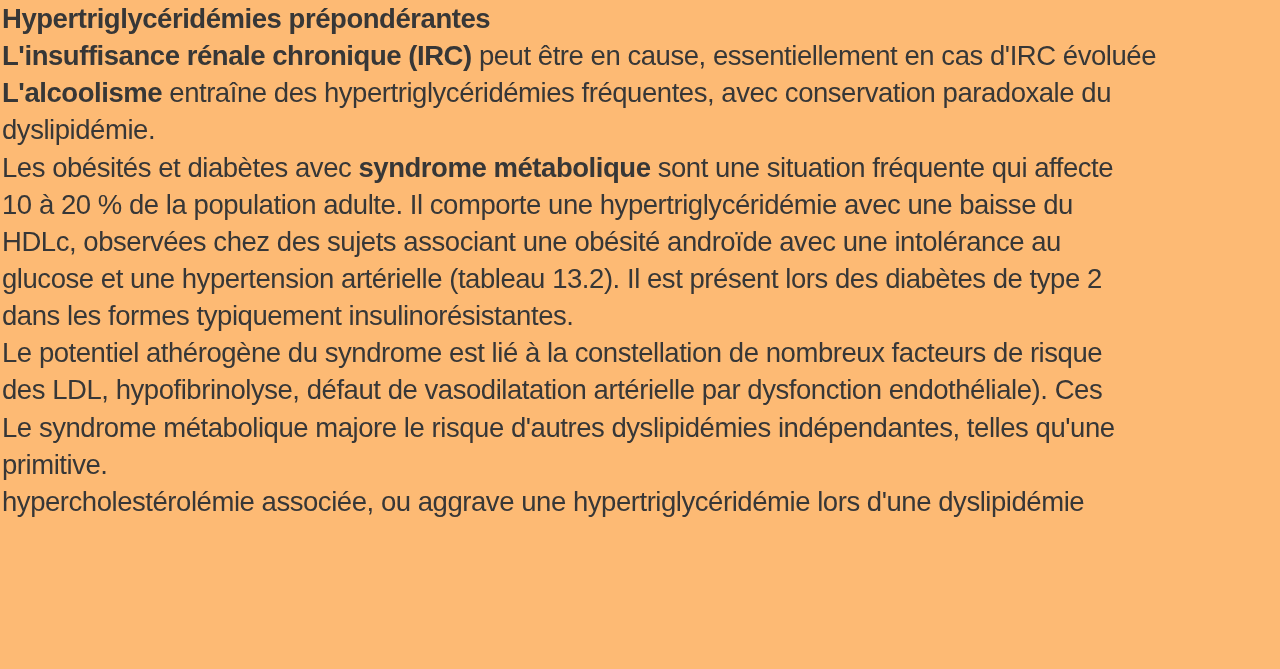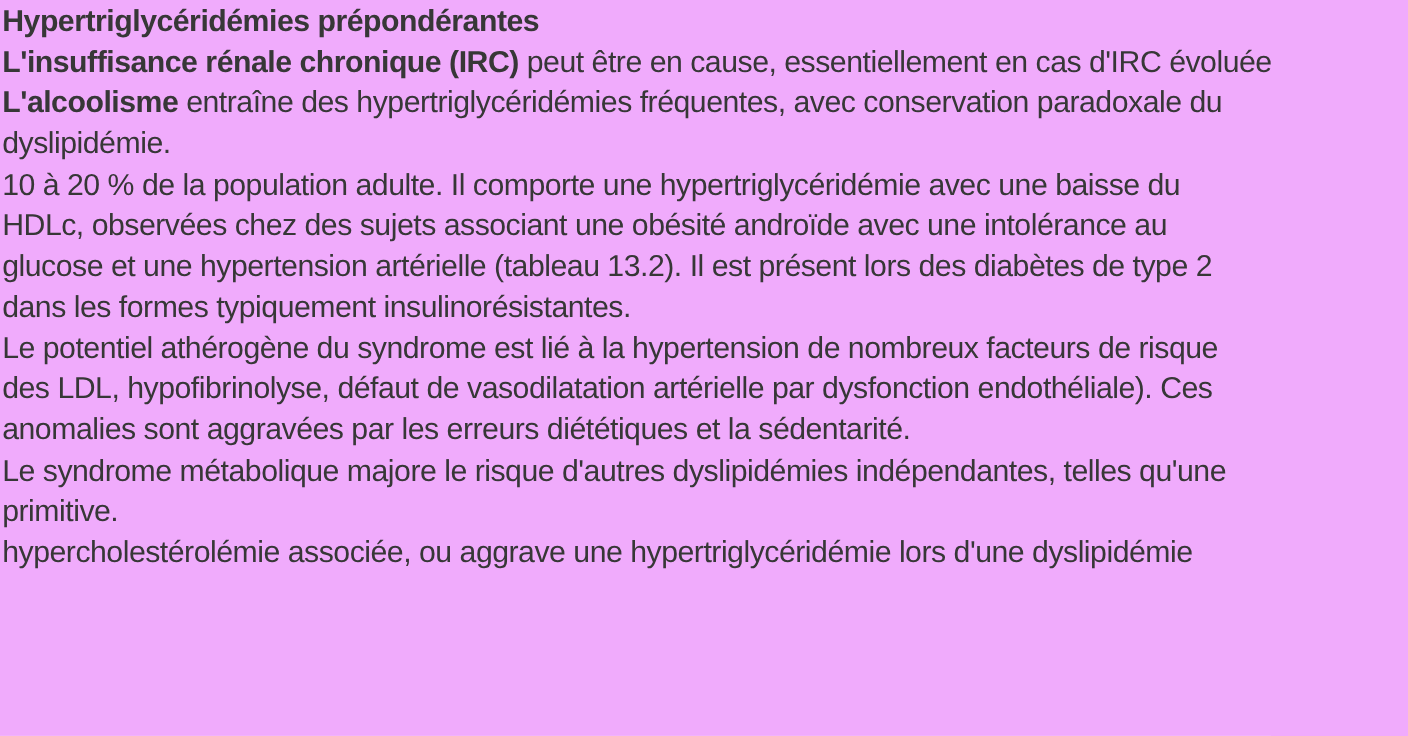--- a/index.html
+++ b/index.html
@@ -8,21 +8,21 @@
     width: 1280px;
     height: 669px;
     background: #ffffff;
     overflow: hidden;
   }
   .doc-page {
     width: 1280px;
     height: 669px;
     box-sizing: border-box;
     padding: 0 0 0 2px;
-    background: #f0abfc;
+    background: #fdba74;
   }
   .text-block {
     font-family: "Liberation Sans", "DejaVu Sans", sans-serif;
     font-size: 27.5px;
     line-height: 37.15px;
     letter-spacing: -0.45px;
     color: #373737;
     font-weight: 400;
   }
   .text-line {
@@ -38,24 +38,24 @@
 </style>
 </head>
 <body>
 
 <main class="doc-page">
   <div class="text-block" id="text-block" style="color: rgb(55, 55, 55);">
       <div class="text-line"><span class="seg-bold">Hypertriglycéridémies prépondérantes</span></div>
       <div class="text-line"><span class="seg-bold">L'insuffisance rénale chronique (IRC)</span><span class="seg-regular"> peut être en cause, essentiellement en cas d'IRC évoluée</span></div>
       <div class="text-line"><span class="seg-bold">L'alcoolisme</span><span class="seg-regular"> entraîne des hypertriglycéridémies fréquentes, avec conservation paradoxale du</span></div>
       <div class="text-line"><span class="seg-regular">dyslipidémie.</span></div>
+      <div class="text-line"><span class="seg-regular">Les obésités et diabètes avec </span><span class="seg-bold">syndrome métabolique</span><span class="seg-regular"> sont une situation fréquente qui affecte</span></div>
       <div class="text-line"><span class="seg-regular">10 à 20 % de la population adulte. Il comporte une hypertriglycéridémie avec une baisse du</span></div>
       <div class="text-line"><span class="seg-regular">HDLc, observées chez des sujets associant une obésité androïde avec une intolérance au</span></div>
       <div class="text-line"><span class="seg-regular">glucose et une hypertension artérielle (tableau 13.2). Il est présent lors des diabètes de type 2</span></div>
       <div class="text-line"><span class="seg-regular">dans les formes typiquement insulinorésistantes.</span></div>
-      <div class="text-line"><span class="seg-regular">Le potentiel athérogène du syndrome est lié à la hypertension de nombreux facteurs de risque</span></div>
+      <div class="text-line"><span class="seg-regular">Le potentiel athérogène du syndrome est lié à la constellation de nombreux facteurs de risque</span></div>
       <div class="text-line"><span class="seg-regular">des LDL, hypofibrinolyse, défaut de vasodilatation artérielle par dysfonction endothéliale). Ces</span></div>
-      <div class="text-line"><span class="seg-regular">anomalies sont aggravées par les erreurs diététiques et la sédentarité.</span></div>
       <div class="text-line"><span class="seg-regular">Le syndrome métabolique majore le risque d'autres dyslipidémies indépendantes, telles qu'une</span></div>
       <div class="text-line"><span class="seg-regular">primitive.</span></div>
       <div class="text-line"><span class="seg-regular">hypercholestérolémie associée, ou aggrave une hypertriglycéridémie lors d'une dyslipidémie</span></div>
     </div>
 </main>
 
 </body></html>

